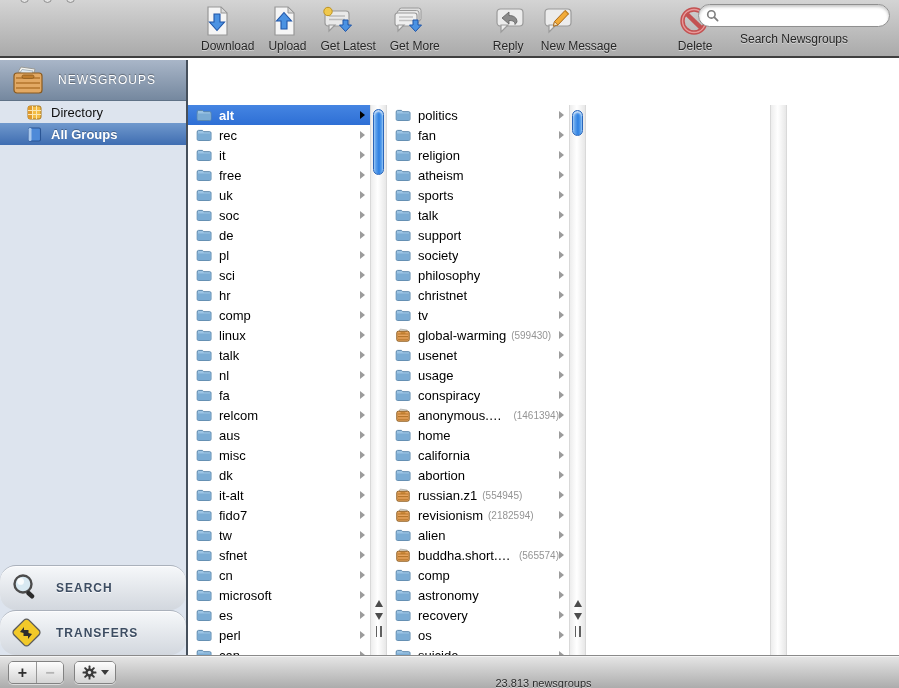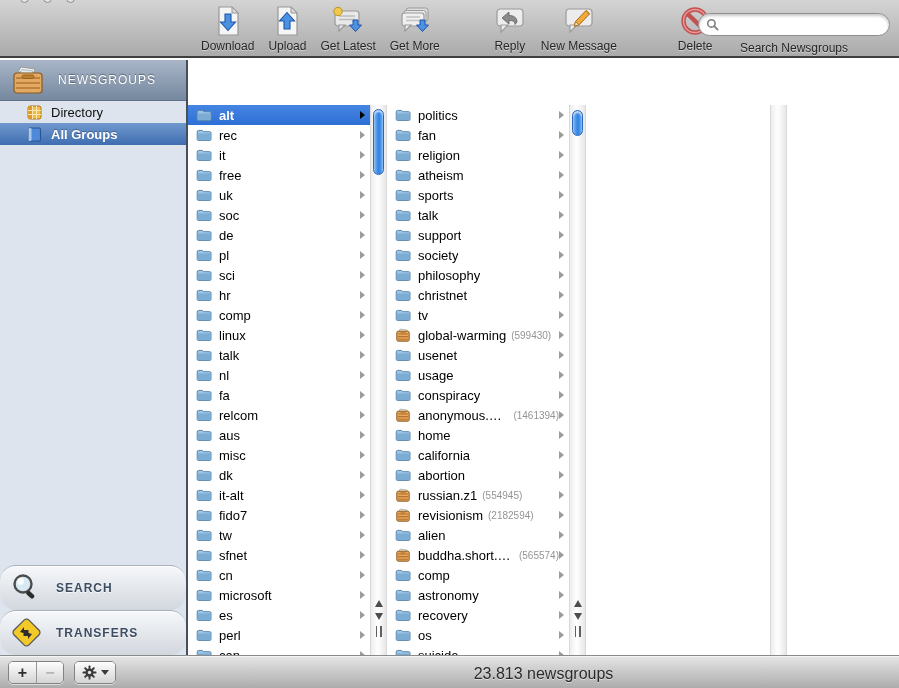--- a/index.html
+++ b/index.html
@@ -6,26 +6,26 @@
   html,body { width:899px; height:688px; }
   body { font-family:"Liberation Sans", sans-serif; background:#fff; }
   .window { position:relative; width:899px; height:688px; overflow:hidden; background:#fff; }
 
   
   .toolbar { position:absolute; top:0; left:0; right:0; height:58px;
     background:linear-gradient(#d4d4d4,#aaaaaa); border-bottom:2px solid #3f3f3f; }
   .traffic { position:absolute; top:-6px; left:20px; display:flex; gap:14px; }
   .traffic .dot { width:9px; height:9px; border-radius:50%; background:#e3e3e3; border:1px solid #8d8d8d; }
   .tb-buttons { position:absolute; left:194px; top:3px; display:flex; align-items:flex-start; }
-  .tbtn { display:flex; flex-direction:column; align-items:center; margin:0 7px; cursor:default; }
+  .tbtn { display:flex; flex-direction:column; align-items:flex-start; margin:0 7px; cursor:default; }
   .tbtn:nth-child(5) { margin-left:46px; }
   .tbtn:nth-child(7) { margin-left:54px; }
   .ticon { height:34px; display:flex; align-items:flex-end; justify-content:center; }
   .tlabel { font-size:12px; color:#262626; margin-top:2px; text-shadow:0 1px 0 rgba(255,255,255,.45); white-space:nowrap; }
-  .tb-search { position:absolute; right:9px; top:13px; width:192px; }
+  .tb-search { position:absolute; right:9px; top:4px; width:192px; }
   .search-field { height:23px; border-radius:12px; background:#fff; border:1px solid #8f8f8f;
     box-shadow:inset 0 2px 3px rgba(0,0,0,.22); display:flex; align-items:center; padding:0 7px; }
   .search-field input { border:none; outline:none; flex:1; font-size:12px; background:transparent; font-family:inherit; }
   .search-label { text-align:center; font-size:12px; color:#262626; margin-top:5px; text-shadow:0 1px 0 rgba(255,255,255,.45); }
 
   
   .main { position:absolute; top:60px; bottom:33px; left:0; right:0; display:flex; }
 
   
   .sidebar { width:188px; background:#dde4ee; border-right:2px solid #46505c; display:flex; flex-direction:column; }
@@ -65,21 +65,21 @@
   .arr-dn::after { content:''; border-left:4px solid transparent; border-right:4px solid transparent; border-top:7px solid #4c4c4c; }
   .grip { position:absolute; left:0; right:0; bottom:17px; height:12px; display:flex; justify-content:center; gap:3px; }
   .grip i { width:1.5px; height:11px; background:#5f5f5f; }
 
   .col-empty { width:184px; flex:none; background:#fff; }
   .col-rest { flex:1; background:#fff; }
 
   
   .bottombar { position:absolute; bottom:0; left:0; right:0; height:33px;
     background:linear-gradient(#e6e6e6,#acacac); border-top:1px solid #8a8a8a; box-shadow:inset 0 1px 0 #f5f5f5; }
-  .status-text { position:absolute; left:188px; right:0; top:9px; text-align:center; font-size:16px; color:#2b2b2b;
+  .status-text { position:absolute; left:188px; right:0; top:21px; text-align:center; font-size:11px; color:#2b2b2b;
     text-shadow:0 1px 0 rgba(255,255,255,.5); }
   .footer-controls { position:absolute; left:8px; top:5px; display:flex; gap:10px; }
   .seg { display:flex; border:1px solid #828282; border-radius:5px; overflow:hidden; box-shadow:0 1px 0 rgba(255,255,255,.55); }
   .seg-btn { width:27px; height:21px; background:linear-gradient(#fdfdfd,#d4d4d4); display:flex; align-items:center;
     justify-content:center; font-size:16px; font-weight:bold; color:#2e2e2e; }
   .seg-btn + .seg-btn { border-left:1px solid #979797; }
   .seg-btn.disabled { color:#b4b4b4; }
   .gear-seg { width:40px; gap:4px; }
   .gear-seg .dd { width:0; height:0; border-left:4px solid transparent; border-right:4px solid transparent; border-top:5px solid #3a3a3a; }
 </style>

